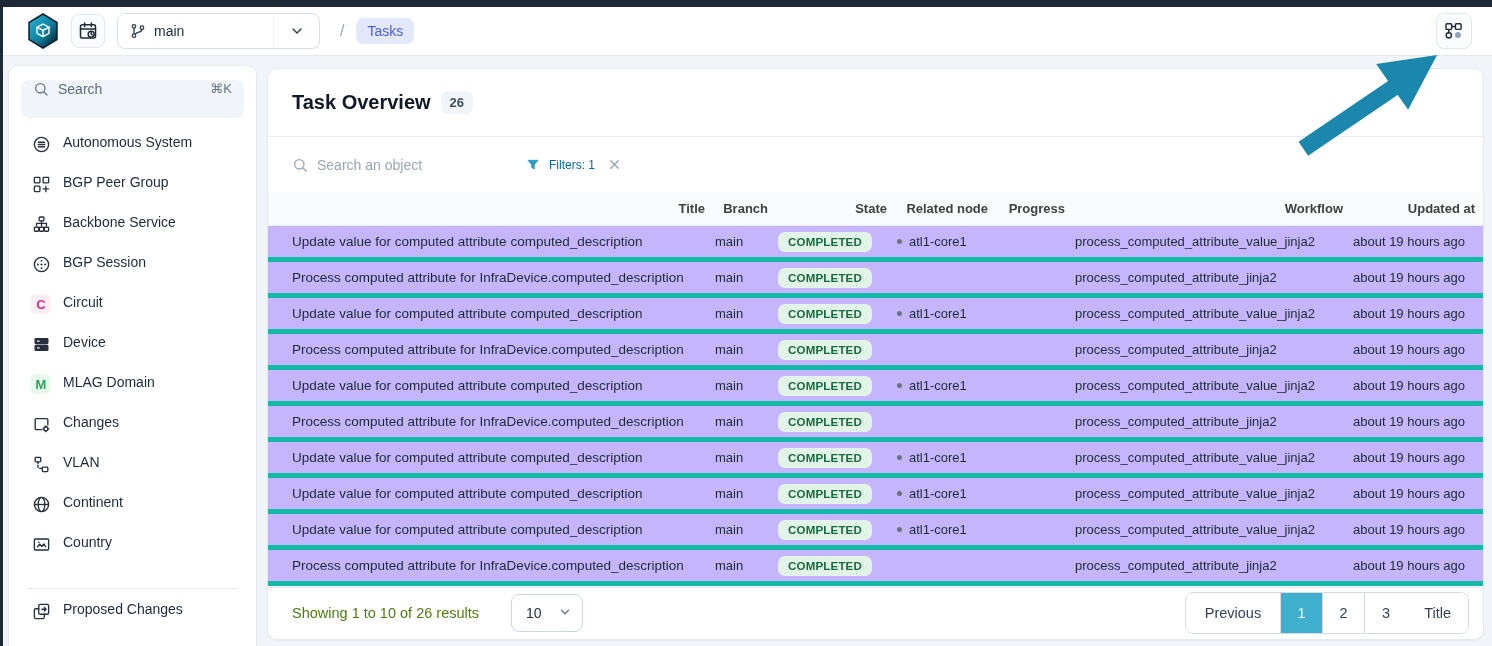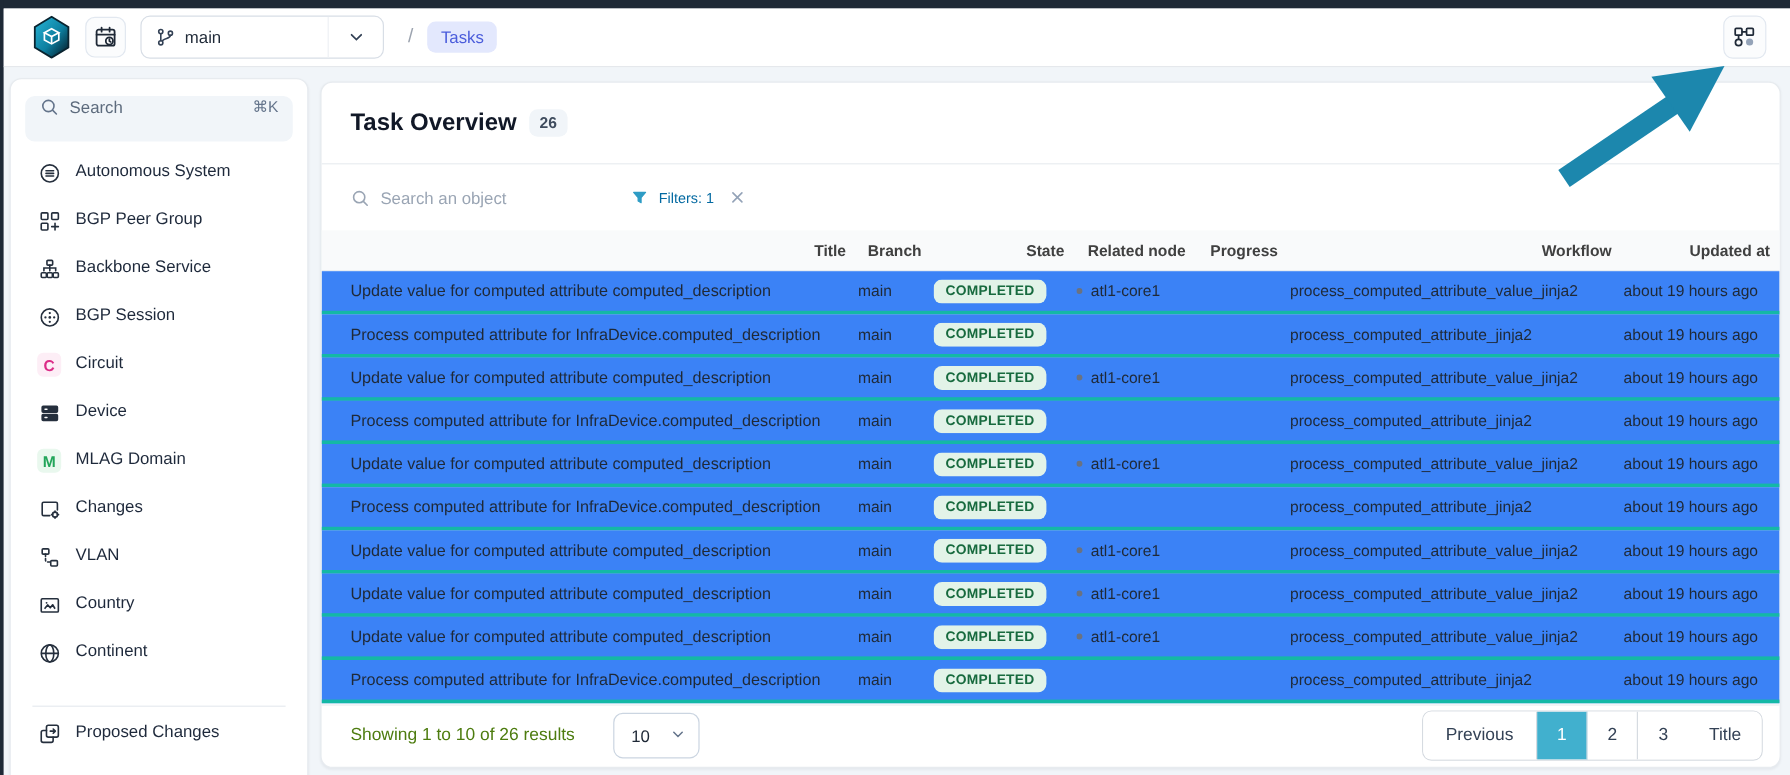--- a/index.html
+++ b/index.html
@@ -69,21 +69,21 @@
   .tb-search input { border:none; outline:none; font-size:14px; color:#0c4a6e; width:160px; font-family:"Liberation Sans",sans-serif; }
   .tb-search input::placeholder { color:#9aa5b4; }
   .filters-group { display:flex; align-items:center; gap:8px; margin-left:20px; cursor:pointer; }
   .filters-label { font-size:12px; color:#0369a1; }
   .clear-x { display:flex; align-items:center; margin-left:4px; cursor:pointer; }
   
   .tgrid { display:grid; grid-template-columns:447px 63px 119px 101px 77px 278px 132px; align-items:center; }
   .thead { height:35px; background:#f9fafb; border-bottom:1px solid #e9edf1; }
   .th { font-size:13px; font-weight:700; color:#404040; padding-right:10px;text-align:right; }
   .th-title { padding-left:24px; }
-  .trow { height:36px; border-bottom:3px solid #14b8a6; cursor:pointer; background:#3b82f6; }
+  .trow { height:36px; border-bottom:5px solid #14b8a6; cursor:pointer; background:#c4b5fd; }
   .td { font-size:13px; color:#1f2937; padding-right:10px; white-space:nowrap; overflow:hidden; }
   .td-title { padding-left:24px; font-size:13.5px; }
   .badge-completed {
     display:inline-block; background:#e2f3e8; color:#176a3e; font-size:11.5px; font-weight:700;
     padding:4px 10px; border-radius:7px; letter-spacing:.2px;
   }
   .td-rel { display:flex; align-items:center; gap:7px; }
   .dot { width:5px; height:5px; border-radius:50%; background:#6b7280; flex:0 0 auto; }
   
   .foot-row { height:53px; margin-top:auto; border-top:1px solid #e9edf1; display:flex; align-items:center; padding:0 14px 0 24px; }
@@ -267,38 +267,38 @@
             <rect x="4" y="3" width="7" height="5.6" rx="1"></rect>
             <rect x="13" y="15.4" width="7" height="5.6" rx="1"></rect>
             <path d="M7.5 8.6v6.2a2 2 0 0 0 2 2H13" stroke-dasharray="2.4 2.2"></path>
           </svg>
       </span>
       <span>VLAN</span>
     </div>
 
     <div class="side-item">
       <span class="ico">
+        <svg width="19" height="19" viewBox="0 0 24 24" fill="none" stroke="currentColor" stroke-width="1.7">
+            <circle cx="12" cy="12" r="9"></circle>
+            <path d="M3 12h18"></path>
+            <ellipse cx="12" cy="12" rx="4.2" ry="9"></ellipse>
+          </svg>
+      </span>
+      <span>Continent</span>
+    </div>
+
+    <div class="side-item">
+      <span class="ico">
         <svg width="19" height="19" viewBox="0 0 24 24" fill="none" stroke="currentColor" stroke-width="1.7" stroke-linejoin="round">
             <rect x="3" y="5" width="18" height="14" rx="1.2"></rect>
             <path d="M6.5 15.5l3.2-4 2.8 3 2.5-3.2 2.5 4.2"></path>
             <circle cx="8.6" cy="9.3" r="1" fill="currentColor" stroke="none"></circle>
           </svg>
       </span>
       <span>Country</span>
-    </div>
-
-    <div class="side-item">
-      <span class="ico">
-        <svg width="19" height="19" viewBox="0 0 24 24" fill="none" stroke="currentColor" stroke-width="1.7">
-            <circle cx="12" cy="12" r="9"></circle>
-            <path d="M3 12h18"></path>
-            <ellipse cx="12" cy="12" rx="4.2" ry="9"></ellipse>
-          </svg>
-      </span>
-      <span>Continent</span>
     </div>
 
     <div class="side-divider"></div>
 
     <div class="side-item">
       <span class="ico">
         <svg width="19" height="19" viewBox="0 0 24 24" fill="none" stroke="currentColor" stroke-width="1.7" stroke-linecap="round" stroke-linejoin="round">
             <rect x="8.5" y="3" width="12.5" height="12.5" rx="2"></rect>
             <path d="M15.5 15.5V19a2 2 0 0 1-2 2H5a2 2 0 0 1-2-2v-8.5a2 2 0 0 1 2-2h3.5"></path>
             <path d="M12.5 9.2h5M15.6 7l2.2 2.2-2.2 2.2"></path>

